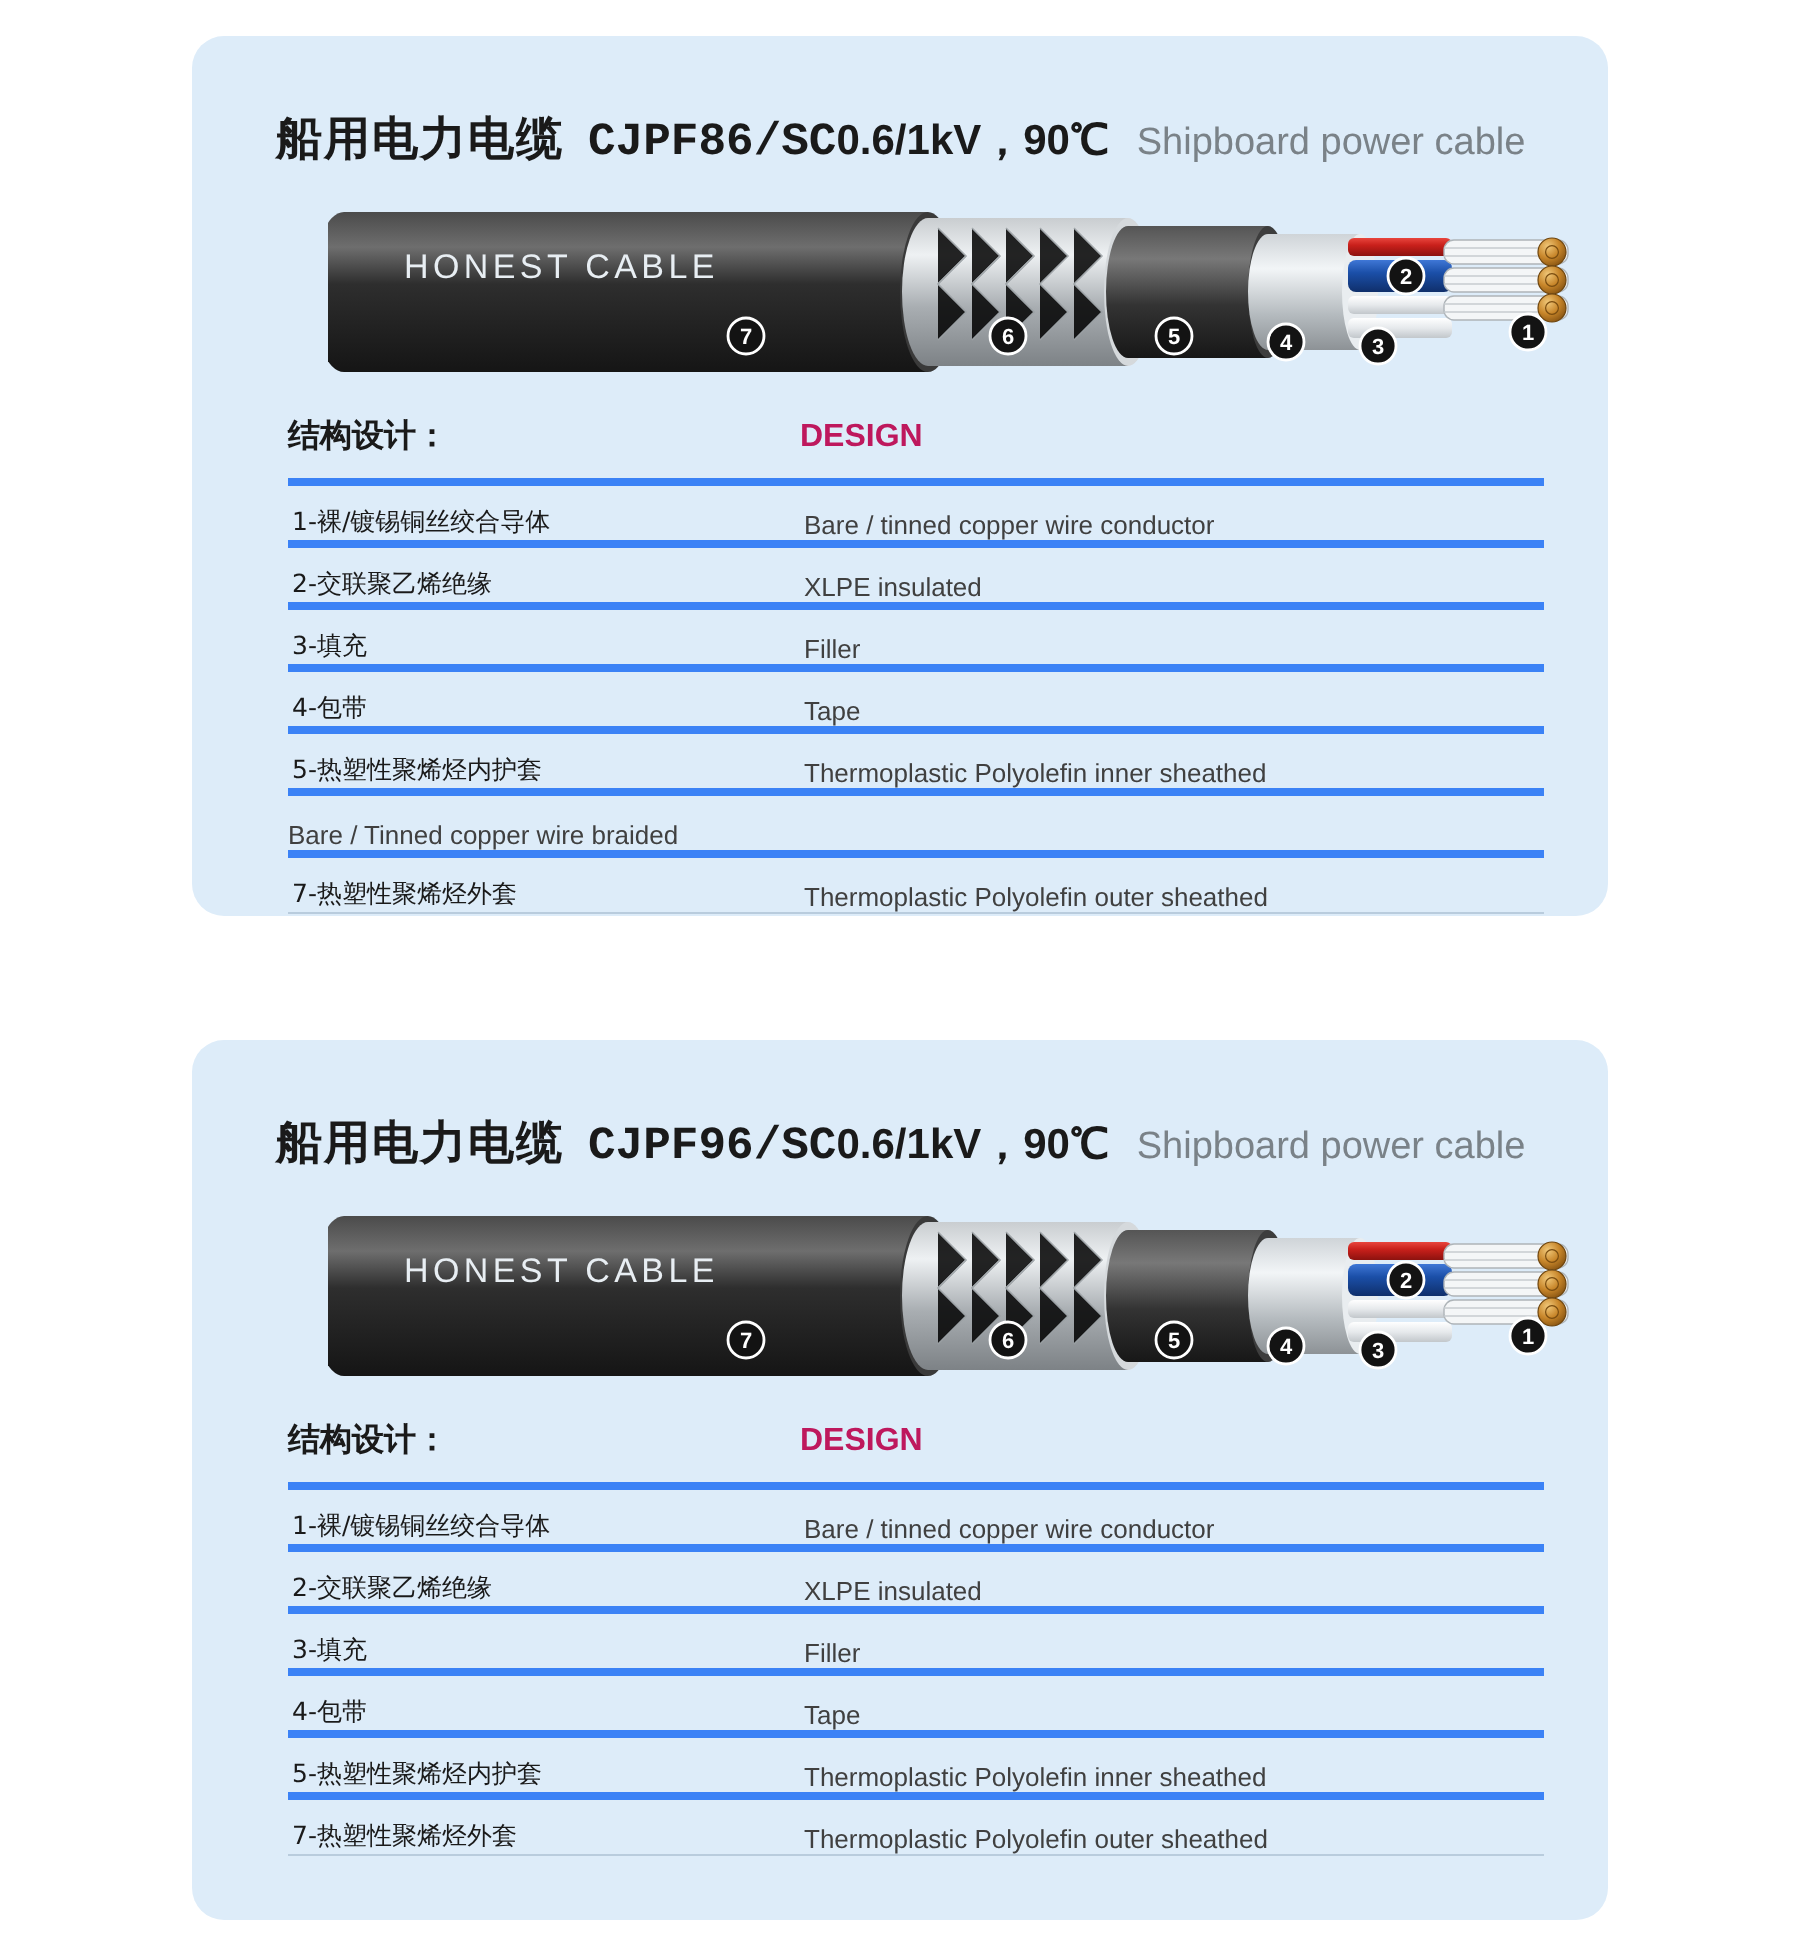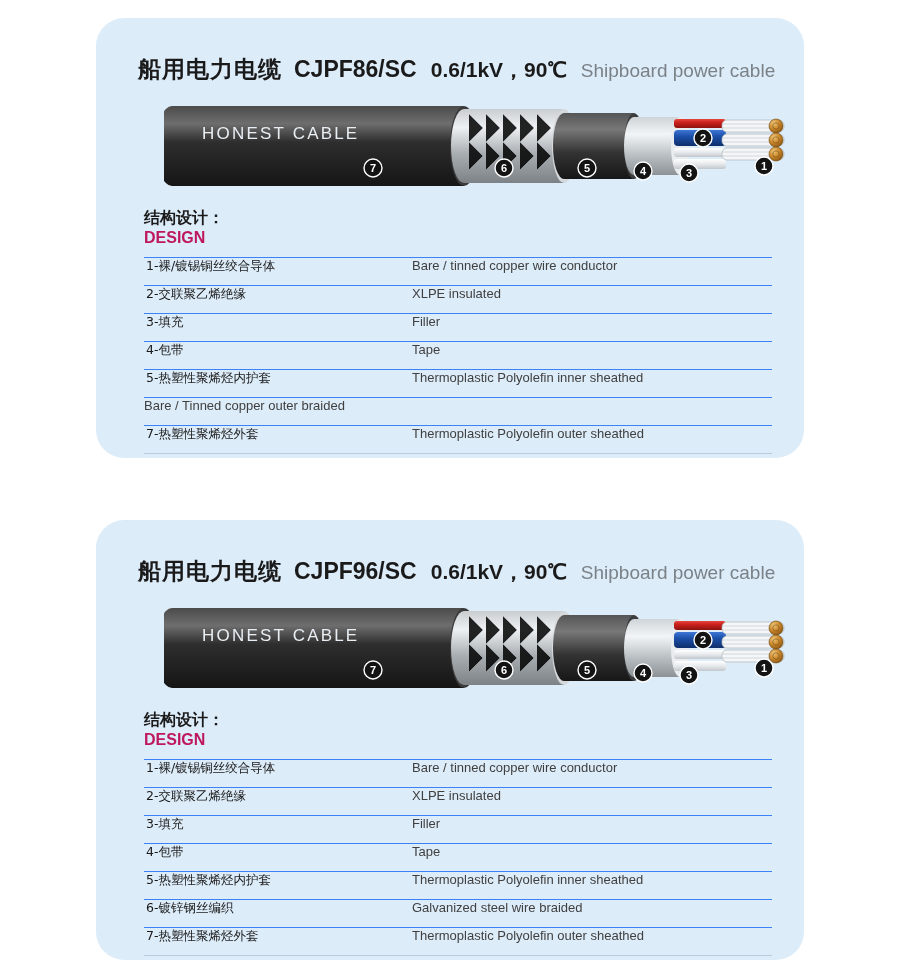--- a/index.html
+++ b/index.html
@@ -17,21 +17,21 @@
   .page {
     width: 900px;
     height: 977px;
     position: relative;
   }
   .card {
     position: absolute;
     left: 96px;
     width: 708px;
     background: #ddecf9;
-    border-radius: 28px;
+    border-radius: 16px;
     box-sizing: border-box;
   }
   #card-1 { top: 18px; height: 440px; }
   #card-2 { top: 520px; height: 440px; }
 
   .card-header {
     position: absolute;
     left: 42px;
     top: 36px;
     display: flex;
@@ -39,33 +39,32 @@
     white-space: nowrap;
   }
   .title-cn {
     font-family: "DejaVu Sans", sans-serif;
     font-weight: bold;
     font-size: 23px;
     color: #1a1a1a;
     letter-spacing: 1px;
   }
   .title-code {
-    font-family: Liberation Sans, sans-serif;
+    font-family: Liberation Mono, monospace;
     font-weight: bold;
     font-size: 23px;
     color: #1a1a1a;
     margin-left: 12px;
     letter-spacing: 0px;
   }
   .title-volt {
     font-family: "Liberation Sans", sans-serif;
     font-weight: bold;
     font-size: 21px;
     color: #1a1a1a;
-    margin-left: 14px;
   }
   .title-en {
     font-family: "Liberation Sans", sans-serif;
     font-size: 19px;
     color: #7a8288;
     margin-left: 14px;
   }
 
   
   .cable {
@@ -82,41 +81,39 @@
   .design-table {
     position: absolute;
     left: 48px;
     top: 190px;
     width: 628px;
   }
   .design-head {
     display: flex;
     align-items: baseline;
     padding-bottom: 10px;
-    flex-direction: column;
   }
   .design-head .cn {
     font-family: "DejaVu Sans", sans-serif;
     font-weight: bold;
     font-size: 16px;
     color: #1a1a1a;
     width: 256px;
   }
   .design-head .en {
     font-family: "Liberation Sans", sans-serif;
     font-weight: bold;
     font-size: 16px;
     color: #be185d;
   }
   .row {
     display: flex;
-    align-items: flex-start;
+    align-items: flex-end;
     height: 27px;
-    border-top: 1px solid #3b82f6;
-    gap: 10px;
+    border-top: 4px solid #3b82f6;
   }
   .row:last-child { border-bottom: 1px solid #b9ccdd; }
   .row .cn {
     font-family: "DejaVu Sans", sans-serif;
     font-size: 12.5px;
     color: #1a1a1a;
     width: 256px;
     padding-left: 2px;
   }
   .row .en {
@@ -301,21 +298,21 @@
       </div>
       <div class="row">
         <span class="cn">4-包带</span>
         <span class="en">Tape</span>
       </div>
       <div class="row">
         <span class="cn">5-热塑性聚烯烃内护套</span>
         <span class="en">Thermoplastic Polyolefin inner sheathed</span>
       </div>
       <div class="row">
-        <span class="en">Bare / Tinned copper outer braided</span>
+        <span class="en">Bare / Tinned copper wire braided</span>
       </div>
       <div class="row">
         <span class="cn">7-热塑性聚烯烃外套</span>
         <span class="en">Thermoplastic Polyolefin outer sheathed</span>
       </div>
     </div>
   </div>
 
   <div class="card" id="card-2">
 
@@ -474,23 +471,19 @@
       </div>
       <div class="row">
         <span class="cn">4-包带</span>
         <span class="en">Tape</span>
       </div>
       <div class="row">
         <span class="cn">5-热塑性聚烯烃内护套</span>
         <span class="en">Thermoplastic Polyolefin inner sheathed</span>
       </div>
       <div class="row">
-        <span class="cn">6-镀锌钢丝编织</span>
-        <span class="en">Galvanized steel wire braided</span>
-      </div>
-      <div class="row">
         <span class="cn">7-热塑性聚烯烃外套</span>
         <span class="en">Thermoplastic Polyolefin outer sheathed</span>
       </div>
     </div>
   </div>
 
 </div>
 
 </body></html>

